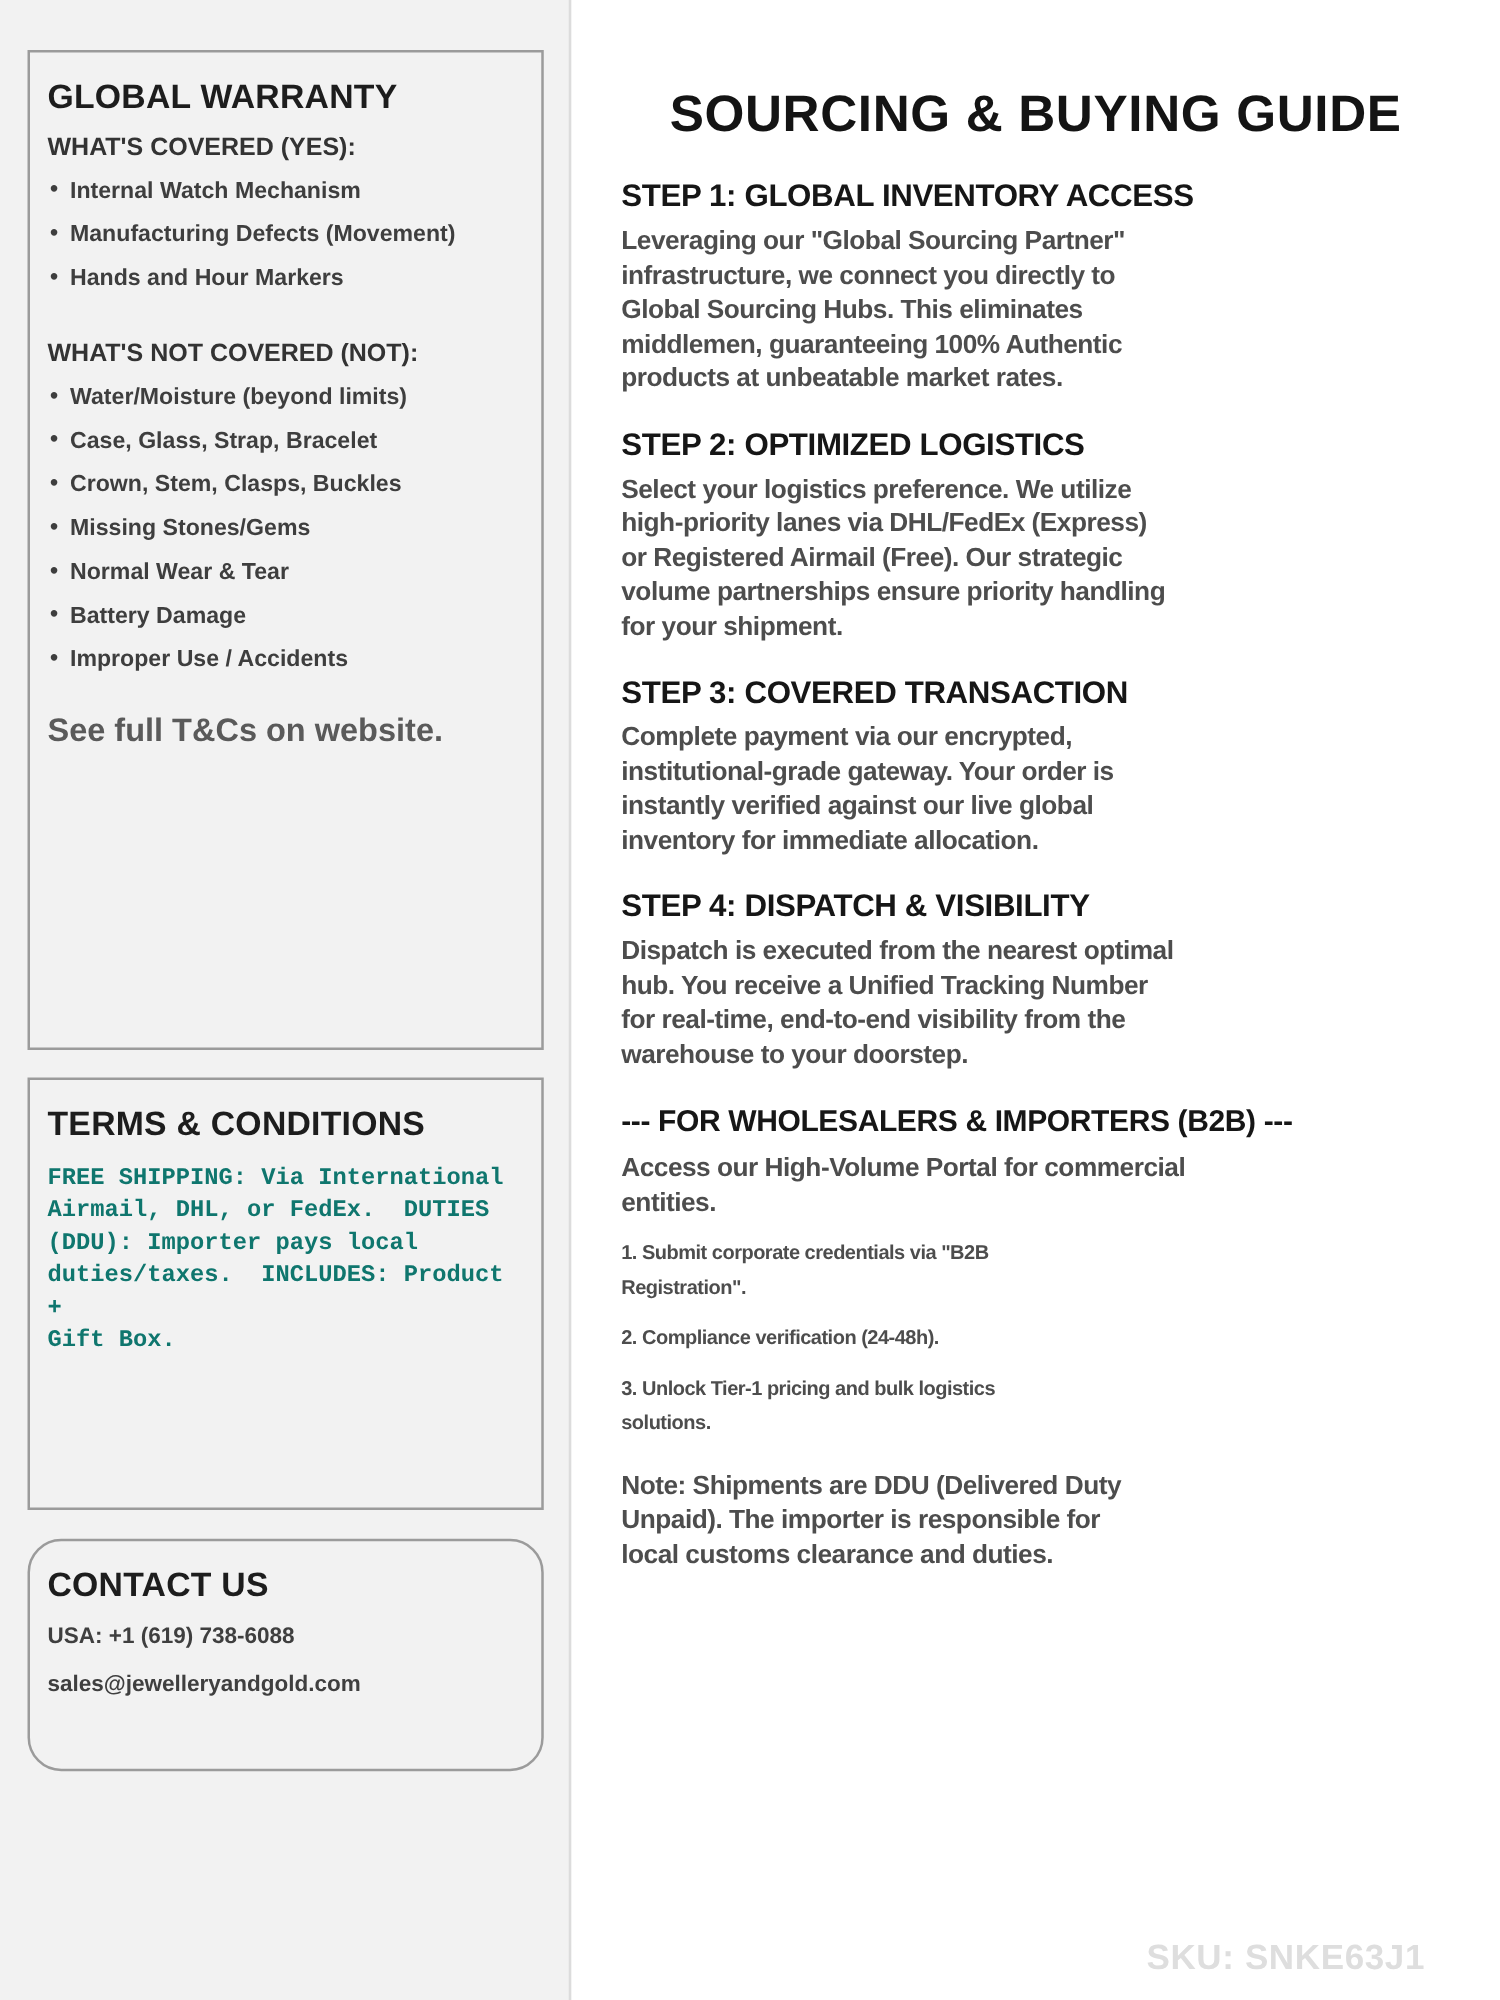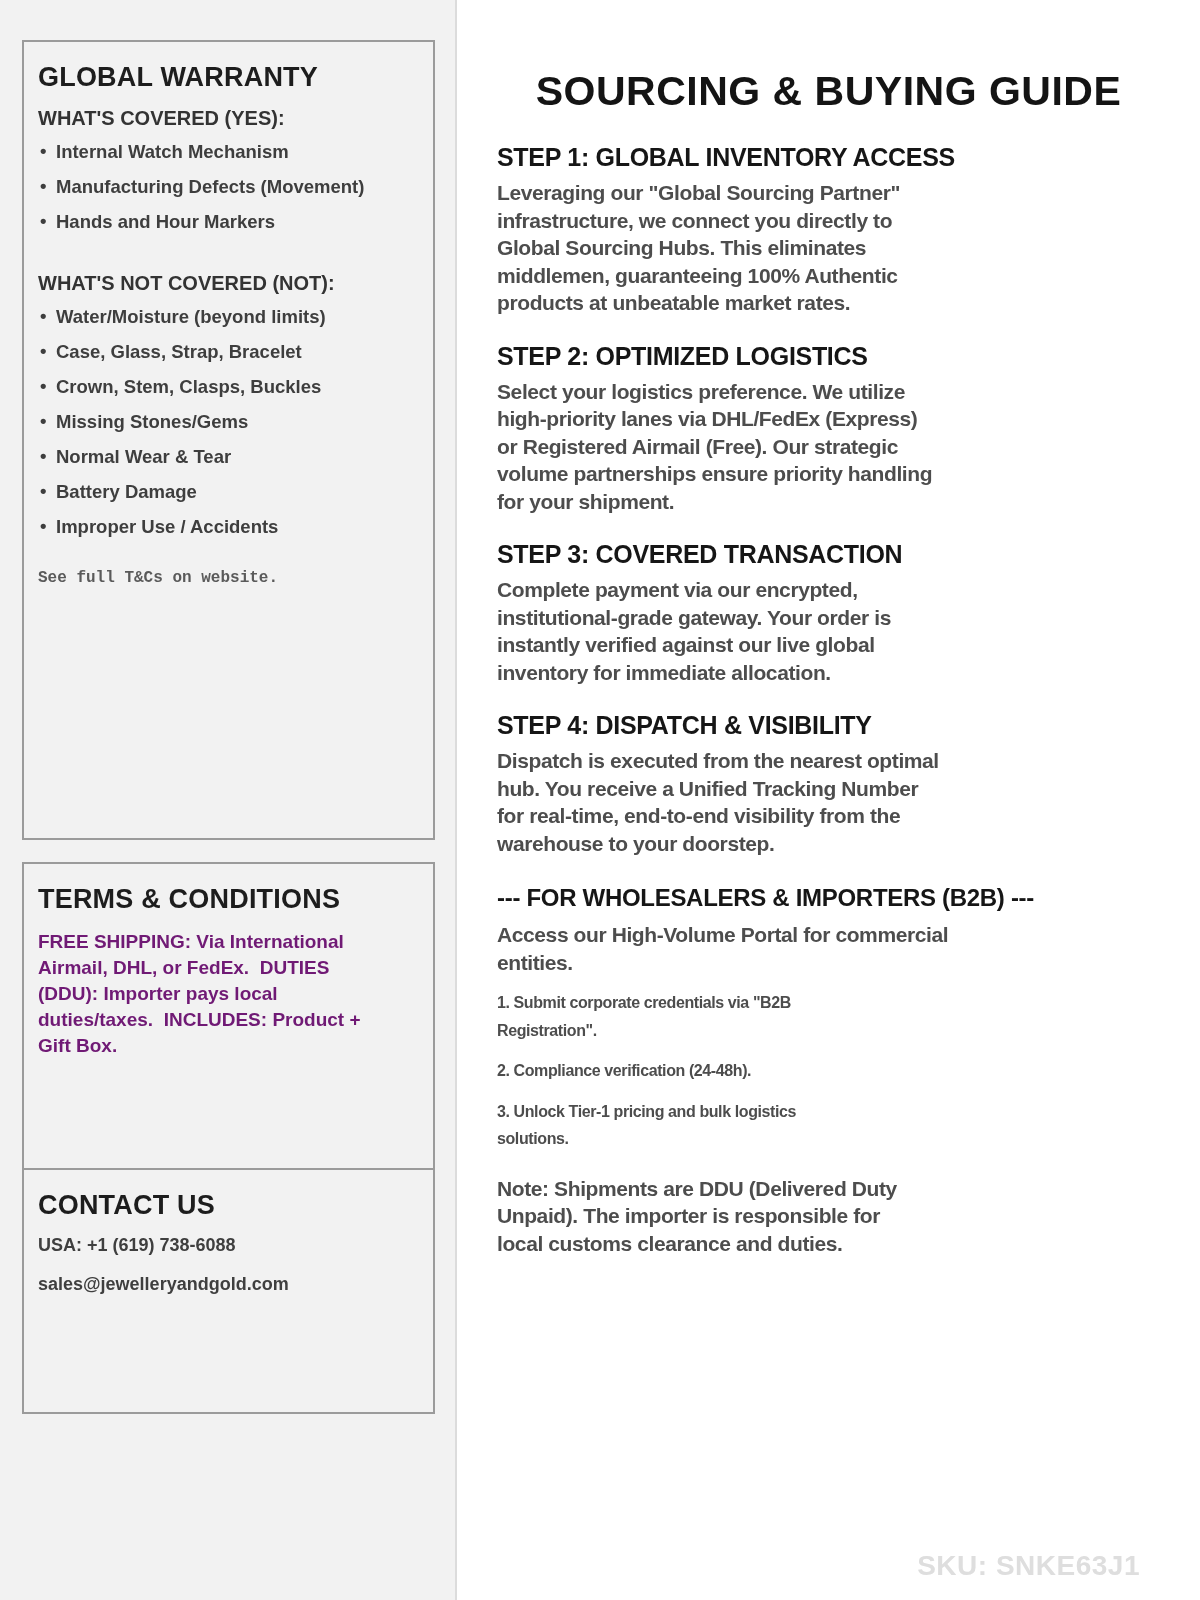--- a/index.html
+++ b/index.html
@@ -26,44 +26,44 @@
     background:var(--sidebar_bg);border-right:2px solid var(--sidebar_divider);
   }
   .side-box{
     position:absolute;left:22px;width:413px;
     border:2px solid var(--box_border);
     padding:20px 16px 0 14px;
     background:var(--sidebar_bg);
   }
   .box-warranty{top:40px;height:800px;}
   .box-terms{top:862px;height:346px;}
-  .box-contact{top:1168px;height:246px;}
+  .box-contact{top:1231px;height:186px;border-radius:27px;}
   .side-title{
     font-size:27px;font-weight:bold;color:#1d1d1d;
     letter-spacing:.2px;margin-bottom:14px;
   }
   .side-subhead{
     font-size:20px;font-weight:bold;color:var(--subhead_text);
     margin-bottom:12px;
   }
   .side-subhead.second{margin-top:40px;}
   ul.side-list{list-style:none;}
   ul.side-list li{
     font-size:18.5px;font-weight:bold;color:var(--sidebar_text);
     line-height:20px;margin-bottom:15px;padding-left:18px;position:relative;
   }
   ul.side-list li::before{
     content:"•";position:absolute;left:2px;top:-1px;color:var(--sidebar_text);
   }
   .side-footnote{
-    font-size:16px;font-weight:bold;color:var(--footnote_text);margin-top:32px;font-family:Liberation Mono, monospace;
+    font-size:26px;font-weight:bold;color:var(--footnote_text);margin-top:32px;
   }
   .side-body{
-    font-size:19px;font-weight:bold;color:#701a75;
-    line-height:26px;white-space:pre-wrap;
+    font-size:19px;font-weight:bold;color:#0f766e;
+    line-height:26px;white-space:pre-wrap;font-family:Liberation Mono, monospace;
   }
   .contact-line{
     font-size:18px;font-weight:bold;color:#3f3f3f;margin-bottom:18px;
   }
   
   .main{
     position:absolute;left:459px;top:16px;width:741px;height:1600px;
     padding:52px 40px 0 38px;background:var(--page_bg);
   }
   .main-title{

